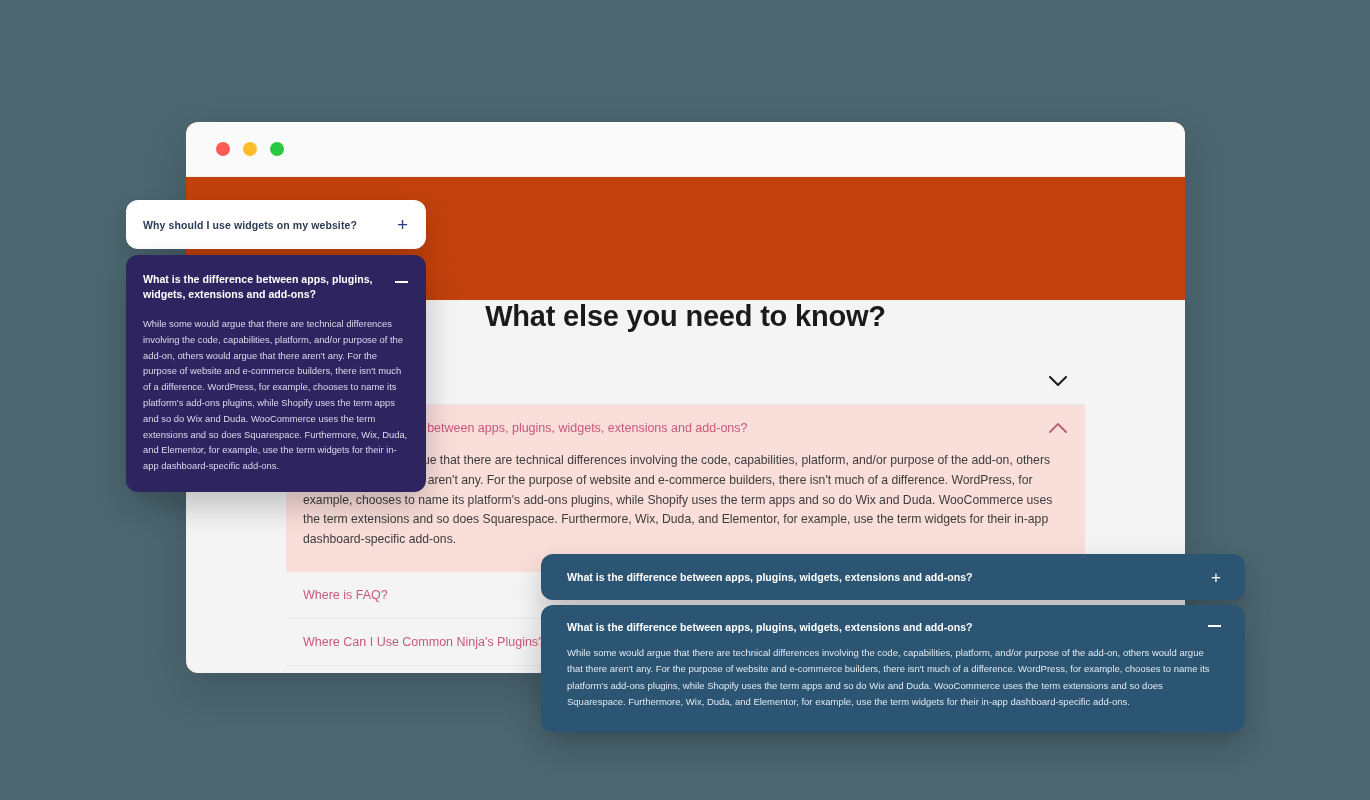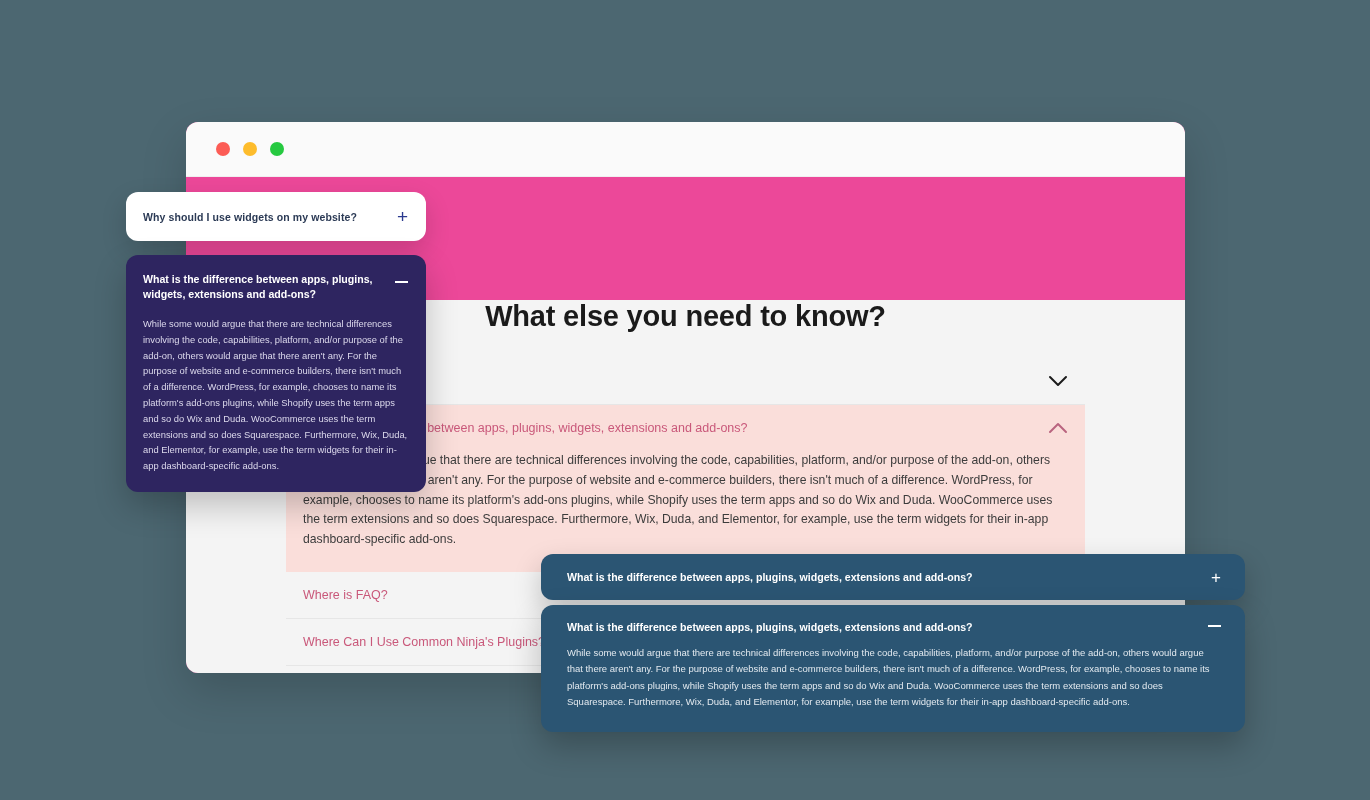--- a/index.html
+++ b/index.html
@@ -17,21 +17,21 @@
     -webkit-font-smoothing: antialiased;
   }
 
   
   .browser-window {
     position: absolute;
     left: 186px;
     top: 122px;
     width: 999px;
     height: 551px;
-    background: #ec4899;
+    background: #c2410c;
     border-radius: 12px;
     overflow: hidden;
     box-shadow: 0 18px 45px rgba(0,0,0,0.17);
   }
 
   .browser-chrome {
     height: 55px;
     background: #fafafa;
     border-bottom: 1px solid #efefef;
     display: flex;
@@ -110,21 +110,21 @@
 
   
   .float {
     position: absolute;
     border-radius: 12px;
   }
 
   
   .card-white {
     left: 126px;
-    top: 192px;
+    top: 200px;
     width: 300px;
     height: 49px;
     background: #ffffff;
     box-shadow: 0 10px 26px rgba(0,0,0,0.16);
     display: flex;
     align-items: center;
     justify-content: space-between;
     padding: 0 18px 0 17px;
     z-index: 30;
   }

